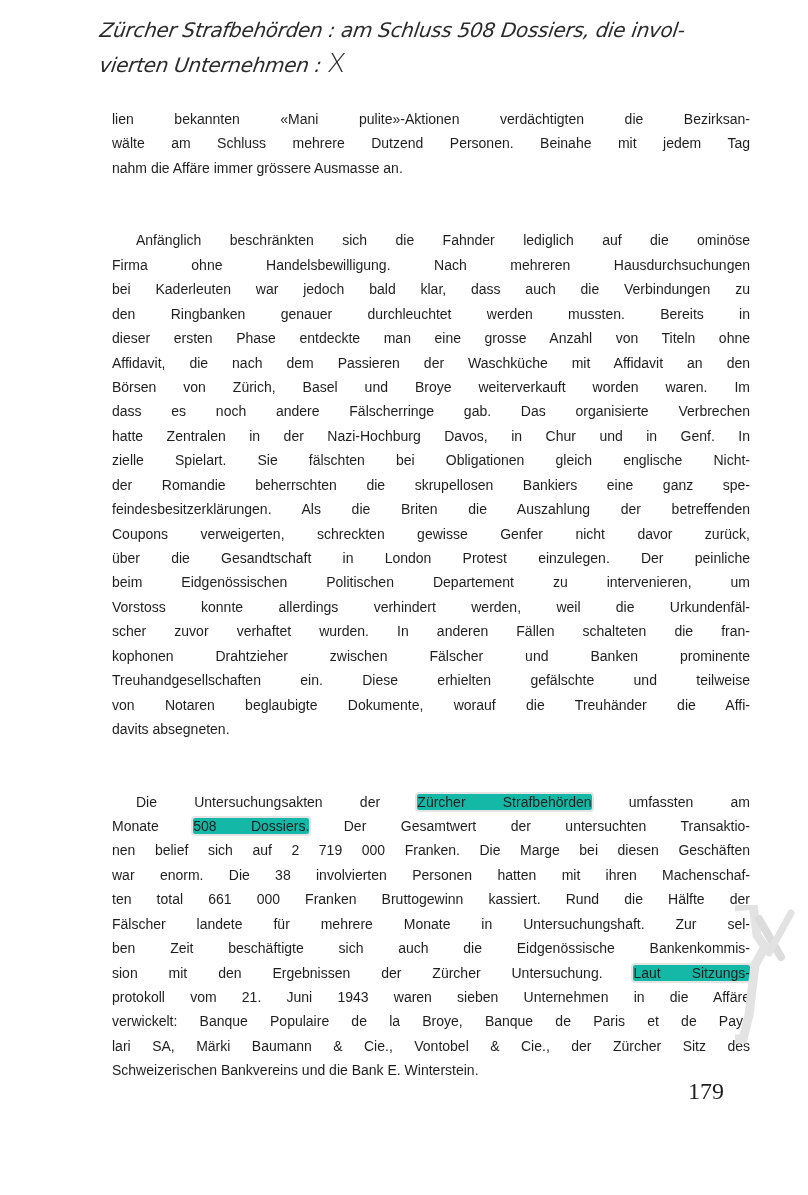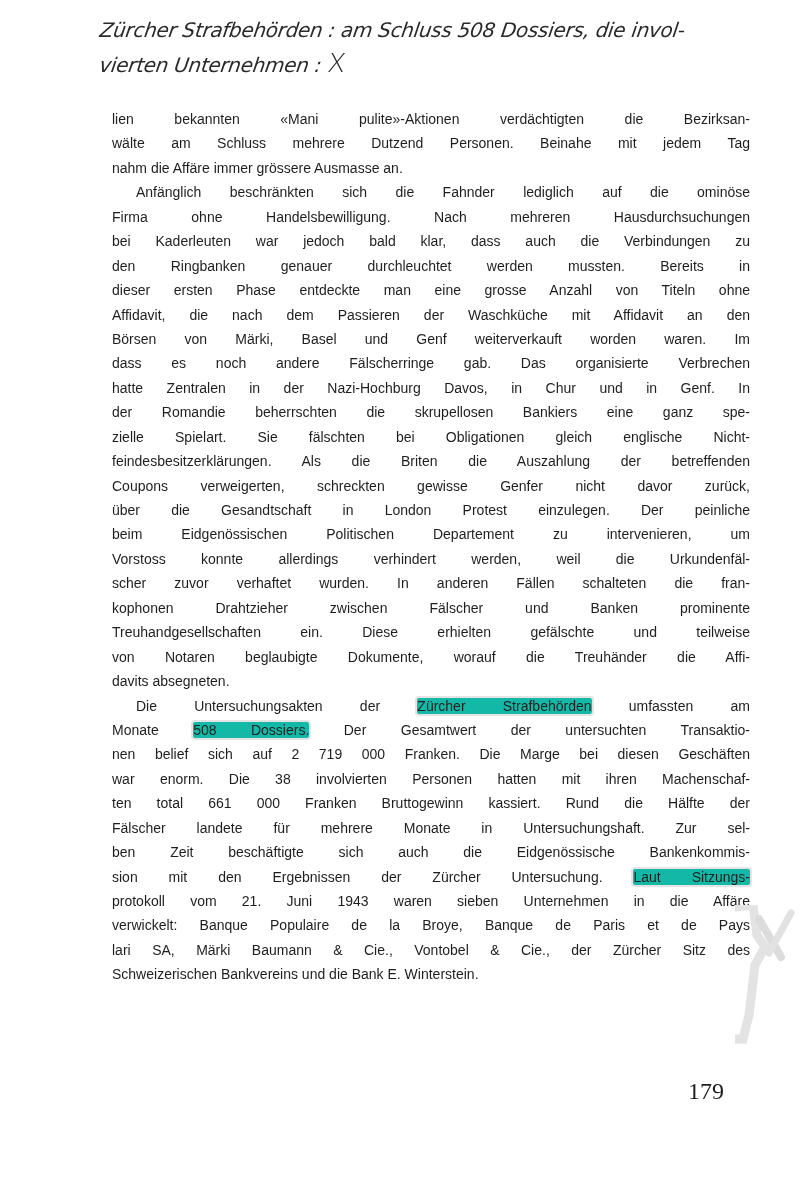--- a/index.html
+++ b/index.html
@@ -14,21 +14,21 @@
   }
   .note.l1 { top: 18px; }
   .note.l2 { top: 48px; }
   .note .x-mark { font-size: 26px; margin-left: 6px; font-style: normal; }
   .body-text {
     position: absolute; left: 112px; top: 107px; width: 638px;
     font-family: Liberation Sans, sans-serif; font-size: 14px; line-height: 24.45px;
   }
   .line { display: block; white-space: nowrap; text-align: justify; text-align-last: justify; height: 24.45px; }
   .line.last { text-align-last: left; }
-  .line.indent { padding-left: 24px; }
+  .line.indent { padding-left: 24px; margin-top: 48px; }
   .hl { background: #14b8a6; border-radius: 2px; box-shadow: 0 0 0 2px #e4e4e4; }
   .margin-mark {
     position: absolute; left: 735px; top: 905px; width: 60px; height: 140px;
   }
   .page-number {
     position: absolute; left: 688px; top: 1078px;
     font-family: "Liberation Serif", serif; font-size: 24px; color: #1e1e1e;
   }
 </style>
 </head>
@@ -40,25 +40,25 @@
 <div class="body-text">
   <span class="line">lien bekannten «Mani pulite»-Aktionen verdächtigten die Bezirksan-</span>
   <span class="line">wälte am Schluss mehrere Dutzend Personen. Beinahe mit jedem Tag</span>
   <span class="line last">nahm die Affäre immer grössere Ausmasse an.</span>
   <span class="line indent">Anfänglich beschränkten sich die Fahnder lediglich auf die ominöse</span>
   <span class="line">Firma ohne Handelsbewilligung. Nach mehreren Hausdurchsuchungen</span>
   <span class="line">bei Kaderleuten war jedoch bald klar, dass auch die Verbindungen zu</span>
   <span class="line">den Ringbanken genauer durchleuchtet werden mussten. Bereits in</span>
   <span class="line">dieser ersten Phase entdeckte man eine grosse Anzahl von Titeln ohne</span>
   <span class="line">Affidavit, die nach dem Passieren der Waschküche mit Affidavit an den</span>
-  <span class="line">Börsen von Märki, Basel und Genf weiterverkauft worden waren. Im</span>
+  <span class="line">Börsen von Zürich, Basel und Broye weiterverkauft worden waren. Im</span>
   <span class="line">dass es noch andere Fälscherringe gab. Das organisierte Verbrechen</span>
   <span class="line">hatte Zentralen in der Nazi-Hochburg Davos, in Chur und in Genf. In</span>
+  <span class="line">zielle Spielart. Sie fälschten bei Obligationen gleich englische Nicht-</span>
   <span class="line">der Romandie beherrschten die skrupellosen Bankiers eine ganz spe-</span>
-  <span class="line">zielle Spielart. Sie fälschten bei Obligationen gleich englische Nicht-</span>
   <span class="line">feindesbesitzerklärungen. Als die Briten die Auszahlung der betreffenden</span>
   <span class="line">Coupons verweigerten, schreckten gewisse Genfer nicht davor zurück,</span>
   <span class="line">über die Gesandtschaft in London Protest einzulegen. Der peinliche</span>
   <span class="line">beim Eidgenössischen Politischen Departement zu intervenieren, um</span>
   <span class="line">Vorstoss konnte allerdings verhindert werden, weil die Urkundenfäl-</span>
   <span class="line">scher zuvor verhaftet wurden. In anderen Fällen schalteten die fran-</span>
   <span class="line">kophonen Drahtzieher zwischen Fälscher und Banken prominente</span>
   <span class="line">Treuhandgesellschaften ein. Diese erhielten gefälschte und teilweise</span>
   <span class="line">von Notaren beglaubigte Dokumente, worauf die Treuhänder die Affi-</span>
   <span class="line last">davits absegneten.</span>

